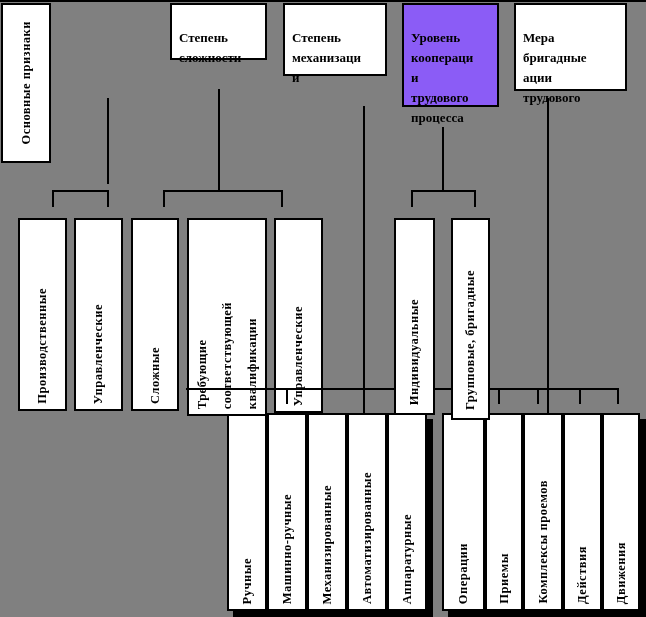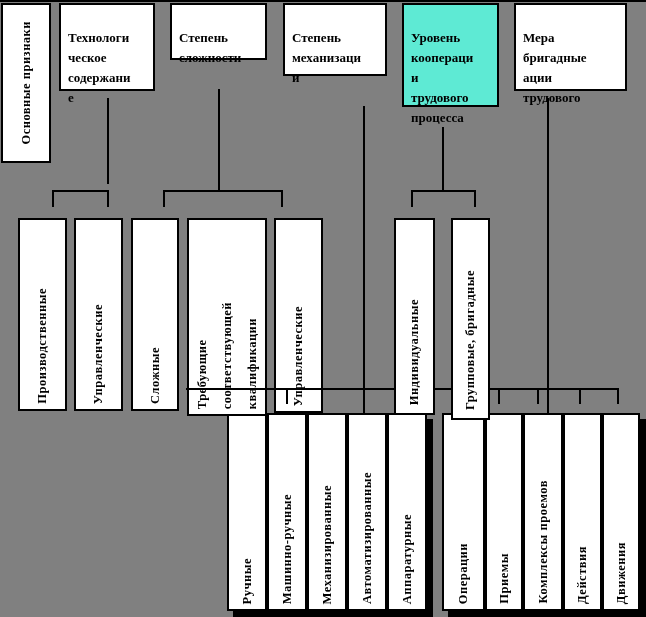--- a/index.html
+++ b/index.html
@@ -128,36 +128,30 @@
   <div class="ln" style="left: 579px; top: 388px; width: 2px; height: 16px; background: rgb(0, 0, 0);"></div>
   <div class="ln" style="left: 617px; top: 388px; width: 2px; height: 16px; background: rgb(0, 0, 0);"></div>
 
   <div class="box" style="left: 394px; top: 218px; width: 41px; height: 197px; padding-bottom: 8px; background: rgb(255, 255, 255); border-color: rgb(0, 0, 0);">
     <span class="vtext">Индивидуальные</span>
   </div>
   <div class="box" style="left: 451px; top: 218px; width: 39px; height: 202px; padding-bottom: 8px; background: rgb(255, 255, 255); border-color: rgb(0, 0, 0);">
     <span class="vtext">Групповые, бригадные</span>
   </div>
 
-  <div class="box hbox" style="left: 59px; top: 3px; width: 96px; height: 88px; background: rgb(255, 255, 255); border-color: rgb(0, 0, 0);">
-    <span>Технологи
-ческое
-содержани
-е</span>
-  </div>
   <div class="box hbox" style="left: 170px; top: 3px; width: 97px; height: 57px; background: rgb(255, 255, 255); border-color: rgb(0, 0, 0);">
     <span>Степень
 сложности</span>
   </div>
   <div class="box hbox" style="left: 283px; top: 3px; width: 104px; height: 73px; background: rgb(255, 255, 255); border-color: rgb(0, 0, 0);">
     <span>Степень
 механизаци
 и</span>
   </div>
-  <div class="box hbox" style="left: 402px; top: 3px; width: 97px; height: 104px; background: #5eead4; border-color: rgb(0, 0, 0);">
+  <div class="box hbox" style="left: 402px; top: 3px; width: 97px; height: 104px; background: #8b5cf6; border-color: rgb(0, 0, 0);">
     <span>Уровень
 коопераци
 и
 трудового
 процесса</span>
   </div>
   <div class="box hbox" style="left: 514px; top: 3px; width: 113px; height: 88px; background: rgb(255, 255, 255); border-color: rgb(0, 0, 0);">
     <span>Мера
 бригадные
 ации

